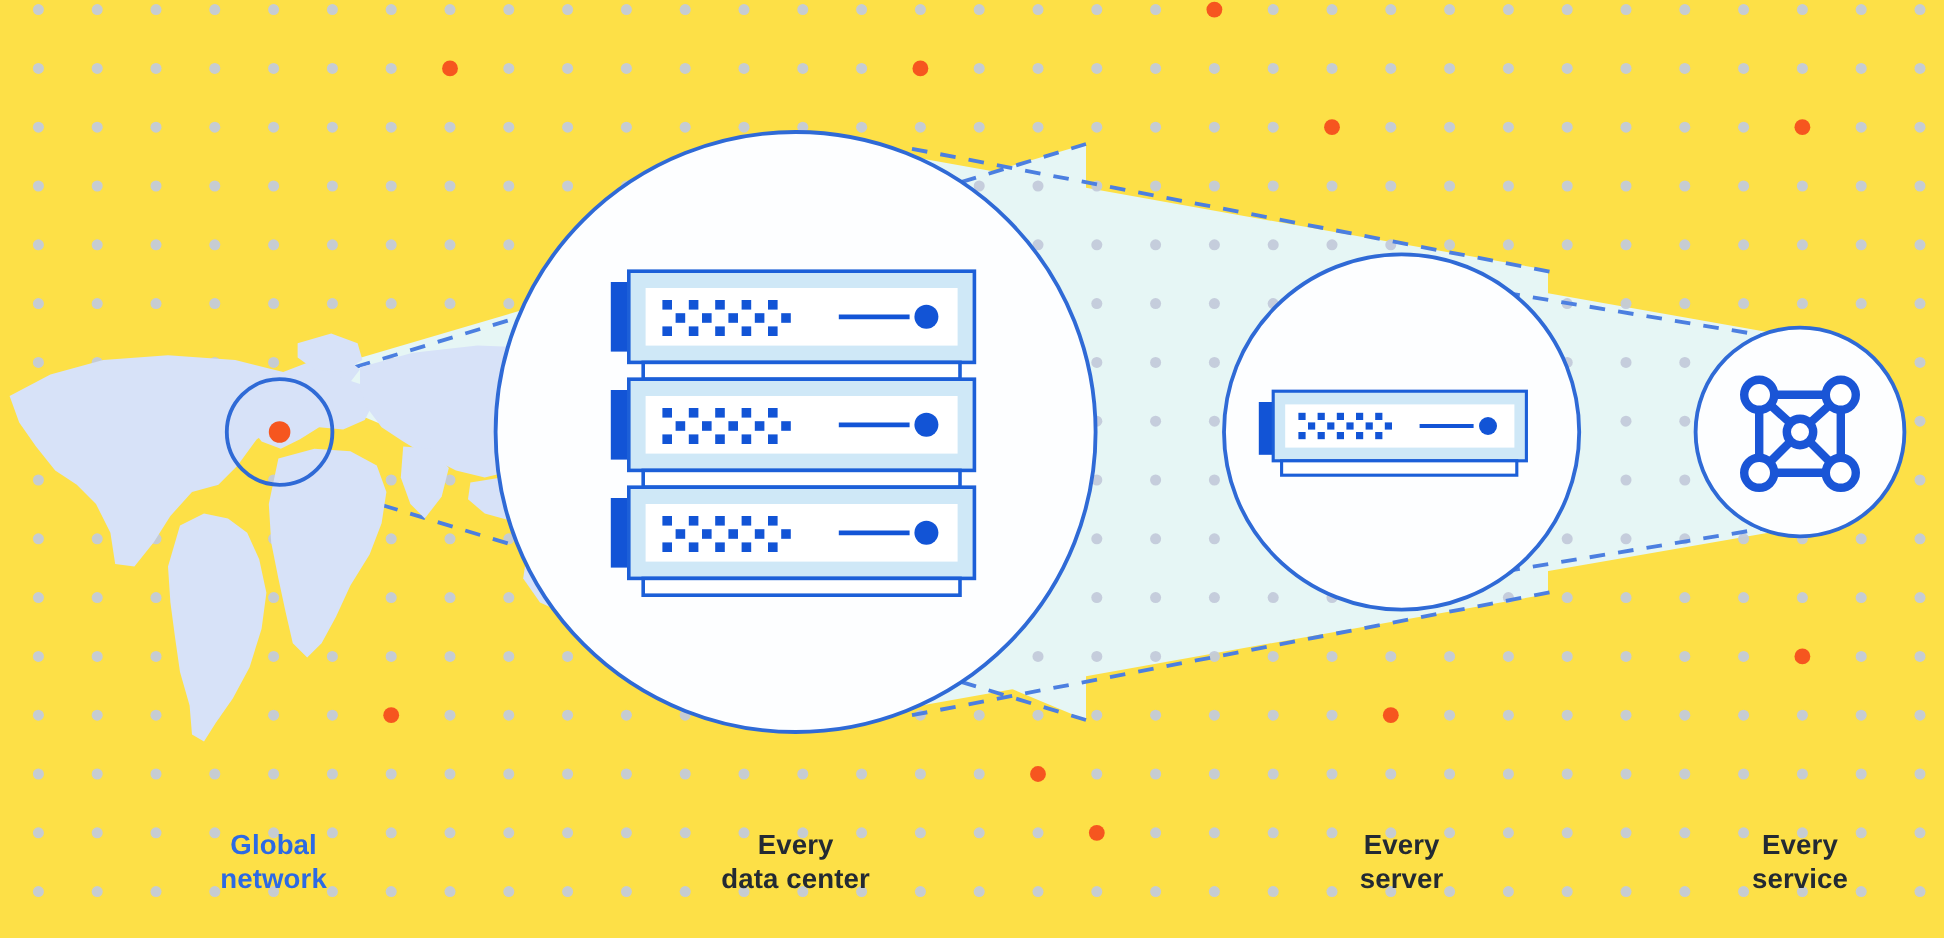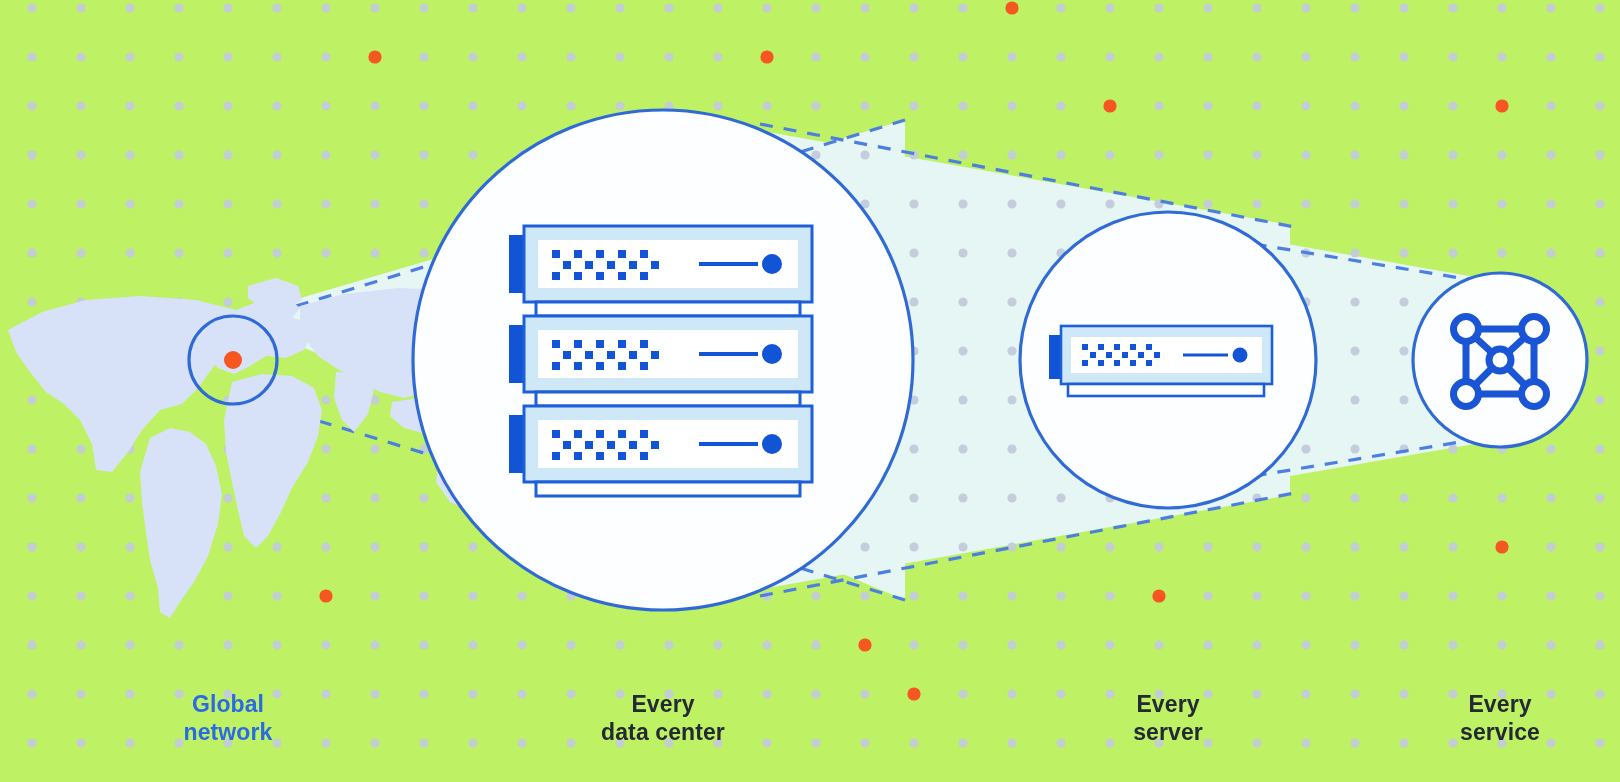--- a/index.html
+++ b/index.html
@@ -9,21 +9,21 @@
   }
   body {
     font-family: "Liberation Sans", sans-serif;
     -webkit-font-smoothing: antialiased;
   }
   #stage {
     position: relative;
     width: 1620px;
     height: 782px;
     overflow: hidden;
-    background: #bef264;
+    background: #fde047;
   }
   #stage svg.layer {
     position: absolute;
     left: 0;
     top: 0;
     width: 1620px;
     height: 782px;
     display: block;
   }
   .labels {

